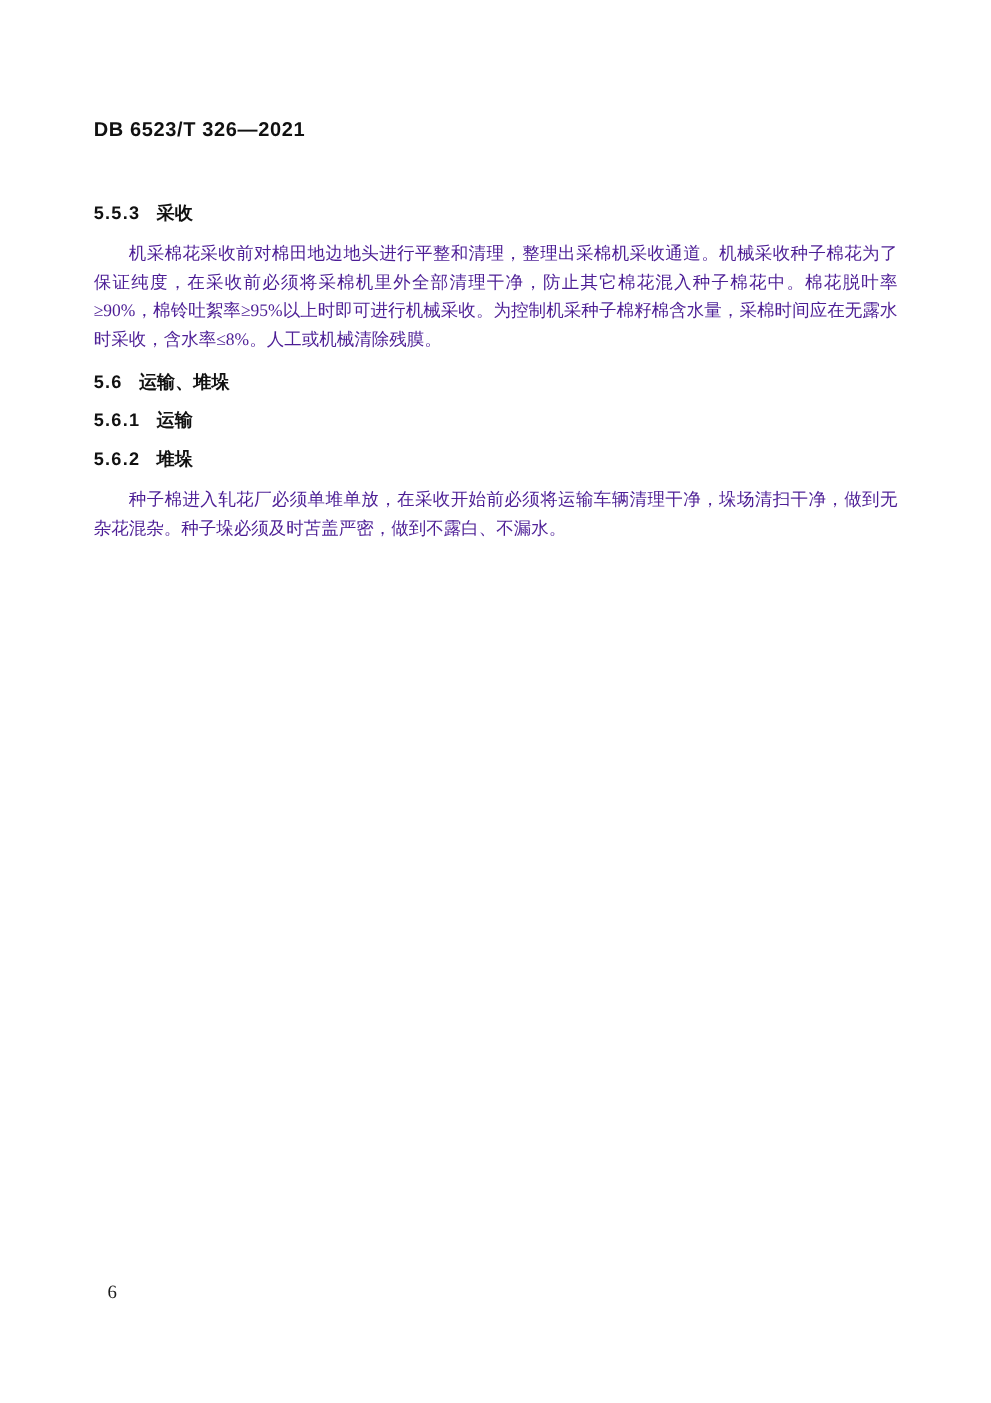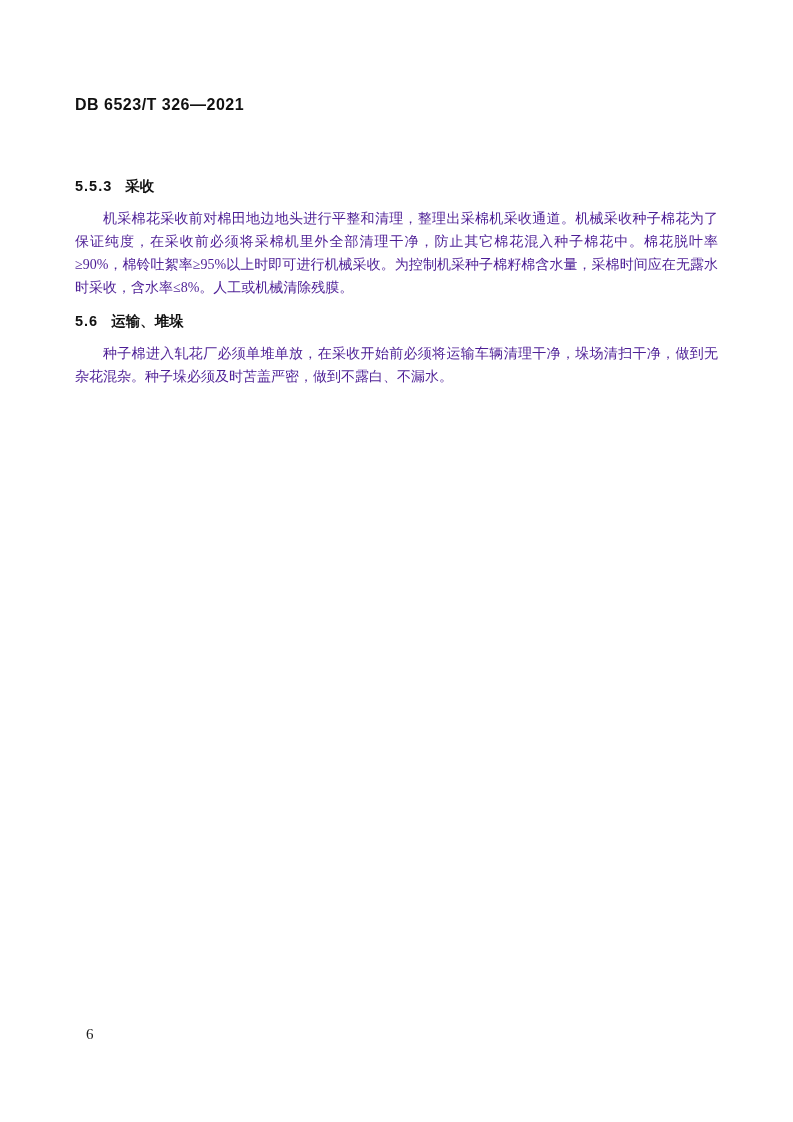--- a/index.html
+++ b/index.html
@@ -18,21 +18,21 @@
     top: 96px;
     left: 75px;
     font-family: "Liberation Sans", "DejaVu Sans", sans-serif;
     font-size: 16px;
     font-weight: bold;
     letter-spacing: 0.5px;
     color: #111111;
   }
   .content {
     position: absolute;
-    top: 178px;
+    top: 163px;
     left: 75px;
     width: 643px;
   }
   .section-heading {
     font-family: "Liberation Sans", "DejaVu Sans", sans-serif;
     font-size: 14.5px;
     font-weight: bold;
     color: #111111;
     margin-top: 14px;
     line-height: 17px;
@@ -67,20 +67,26 @@
 
     <div class="section-heading">
       <span class="sec-num">5.5.3</span><span>采收</span>
     </div>
     <p class="body-para">机采棉花采收前对棉田地边地头进行平整和清理，整理出采棉机采收通道。机械采收种子棉花为了保证纯度，在采收前必须将采棉机里外全部清理干净，防止其它棉花混入种子棉花中。棉花脱叶率≥90%，棉铃吐絮率≥95%以上时即可进行机械采收。为控制机采种子棉籽棉含水量，采棉时间应在无露水时采收，含水率≤8%。人工或机械清除残膜。</p>
 
     <div class="section-heading">
       <span class="sec-num">5.6</span><span>运输、堆垛</span>
     </div>
 
+    <div class="section-heading">
+      <span class="sec-num">5.6.1</span><span>运输</span>
+    </div>
 
+    <div class="section-heading">
+      <span class="sec-num">5.6.2</span><span>堆垛</span>
+    </div>
     <p class="body-para">种子棉进入轧花厂必须单堆单放，在采收开始前必须将运输车辆清理干净，垛场清扫干净，做到无杂花混杂。种子垛必须及时苫盖严密，做到不露白、不漏水。</p>
 
   </div>
 
   <div class="page-number">6</div>
 
 </div>
 
 </body></html>

